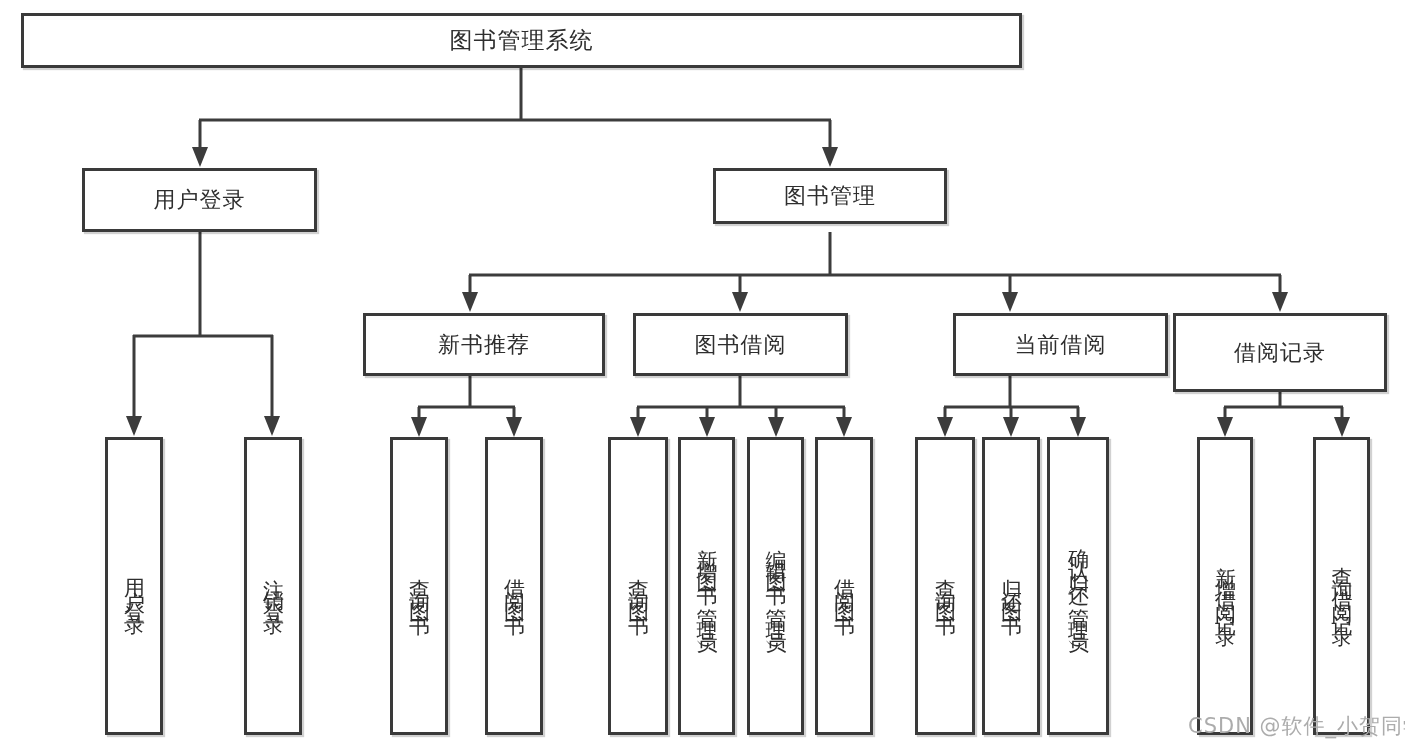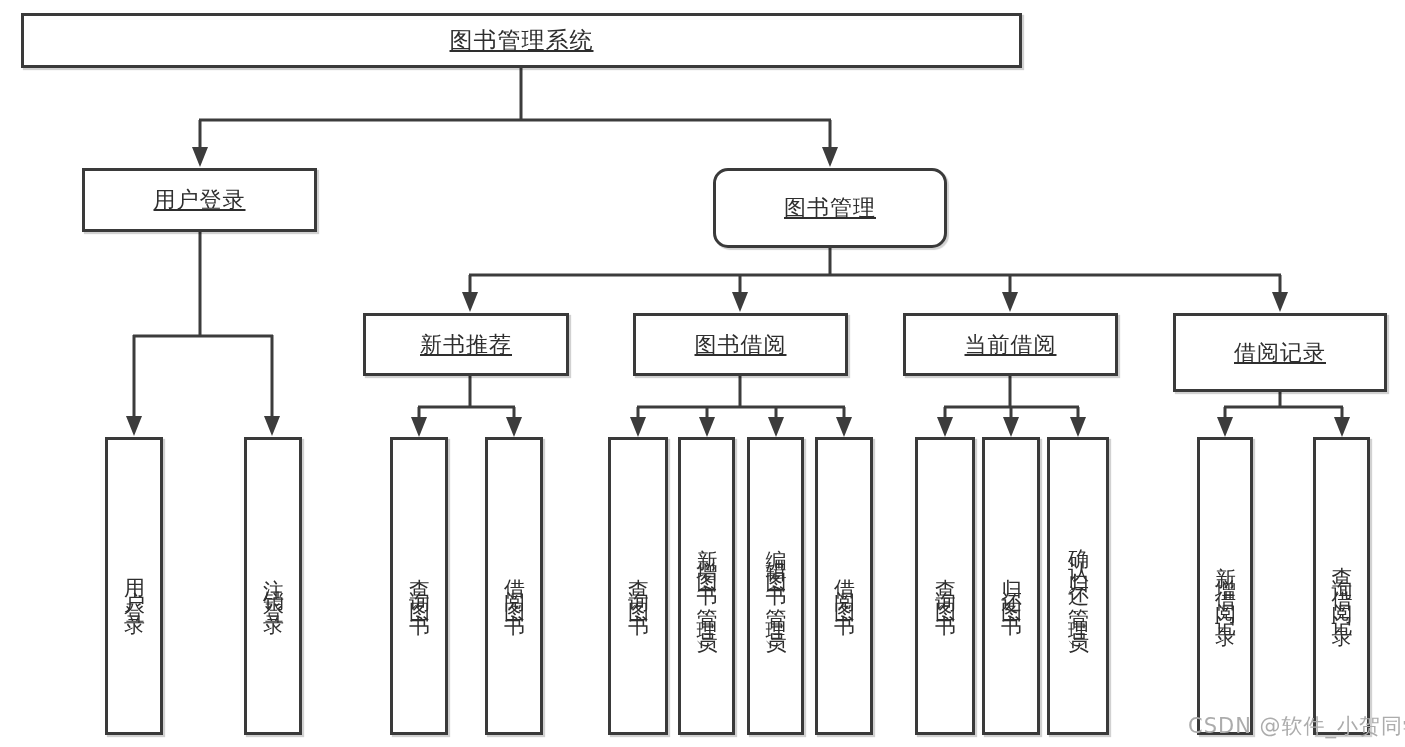--- a/index.html
+++ b/index.html
@@ -29,21 +29,20 @@
     display: flex;
     align-items: center;
     justify-content: center;
     color: #2e2e2e;
     z-index: 1;
   }
   .node .lbl {
     font-size: 22px;
     letter-spacing: 1px;
     white-space: nowrap;
-    text-decoration: underline;
   }
   .node.root .lbl { font-size: 23px; }
   .leaf {
     position: absolute;
     box-sizing: border-box;
     background: #ffffff;
     border: 3px solid #3a3a3a;
     box-shadow: 2px 2px 1px rgba(0,0,0,0.18);
     top: 437px;
     height: 298px;
@@ -116,31 +115,31 @@
     <path class="arrow" d="M1334 417 L1350 417 L1342 437 Z"></path>
   </svg>
 
   <div class="node root" style="left:21px; top:13px; width:1001px; height:55px;">
     <span class="lbl">图书管理系统</span>
   </div>
 
   <div class="node" style="left:82px; top:168px; width:235px; height:64px;">
     <span class="lbl">用户登录</span>
   </div>
-  <div class="node" style="left:713px; top:168px; width:234px; height:80px;border-radius:15px;">
+  <div class="node" style="left:713px; top:168px; width:234px; height:56px;">
     <span class="lbl">图书管理</span>
   </div>
 
-  <div class="node" style="left:363px; top:313px; width:206px; height:63px;">
+  <div class="node" style="left:363px; top:313px; width:242px; height:63px;">
     <span class="lbl">新书推荐</span>
   </div>
   <div class="node" style="left:633px; top:313px; width:215px; height:63px;text-align:center;">
     <span class="lbl">图书借阅</span>
   </div>
-  <div class="node" style="left:903px; top:313px; width:215px; height:63px;justify-content:center;">
+  <div class="node" style="left:953px; top:313px; width:215px; height:63px;justify-content:center;">
     <span class="lbl">当前借阅</span>
   </div>
   <div class="node" style="left:1173px; top:313px; width:214px; height:79px;">
     <span class="lbl">借阅记录</span>
   </div>
 
   <div class="leaf" style="left:105px;">
     <span class="vlbl">用户登录</span>
   </div>
   <div class="leaf" style="left:244px;">

